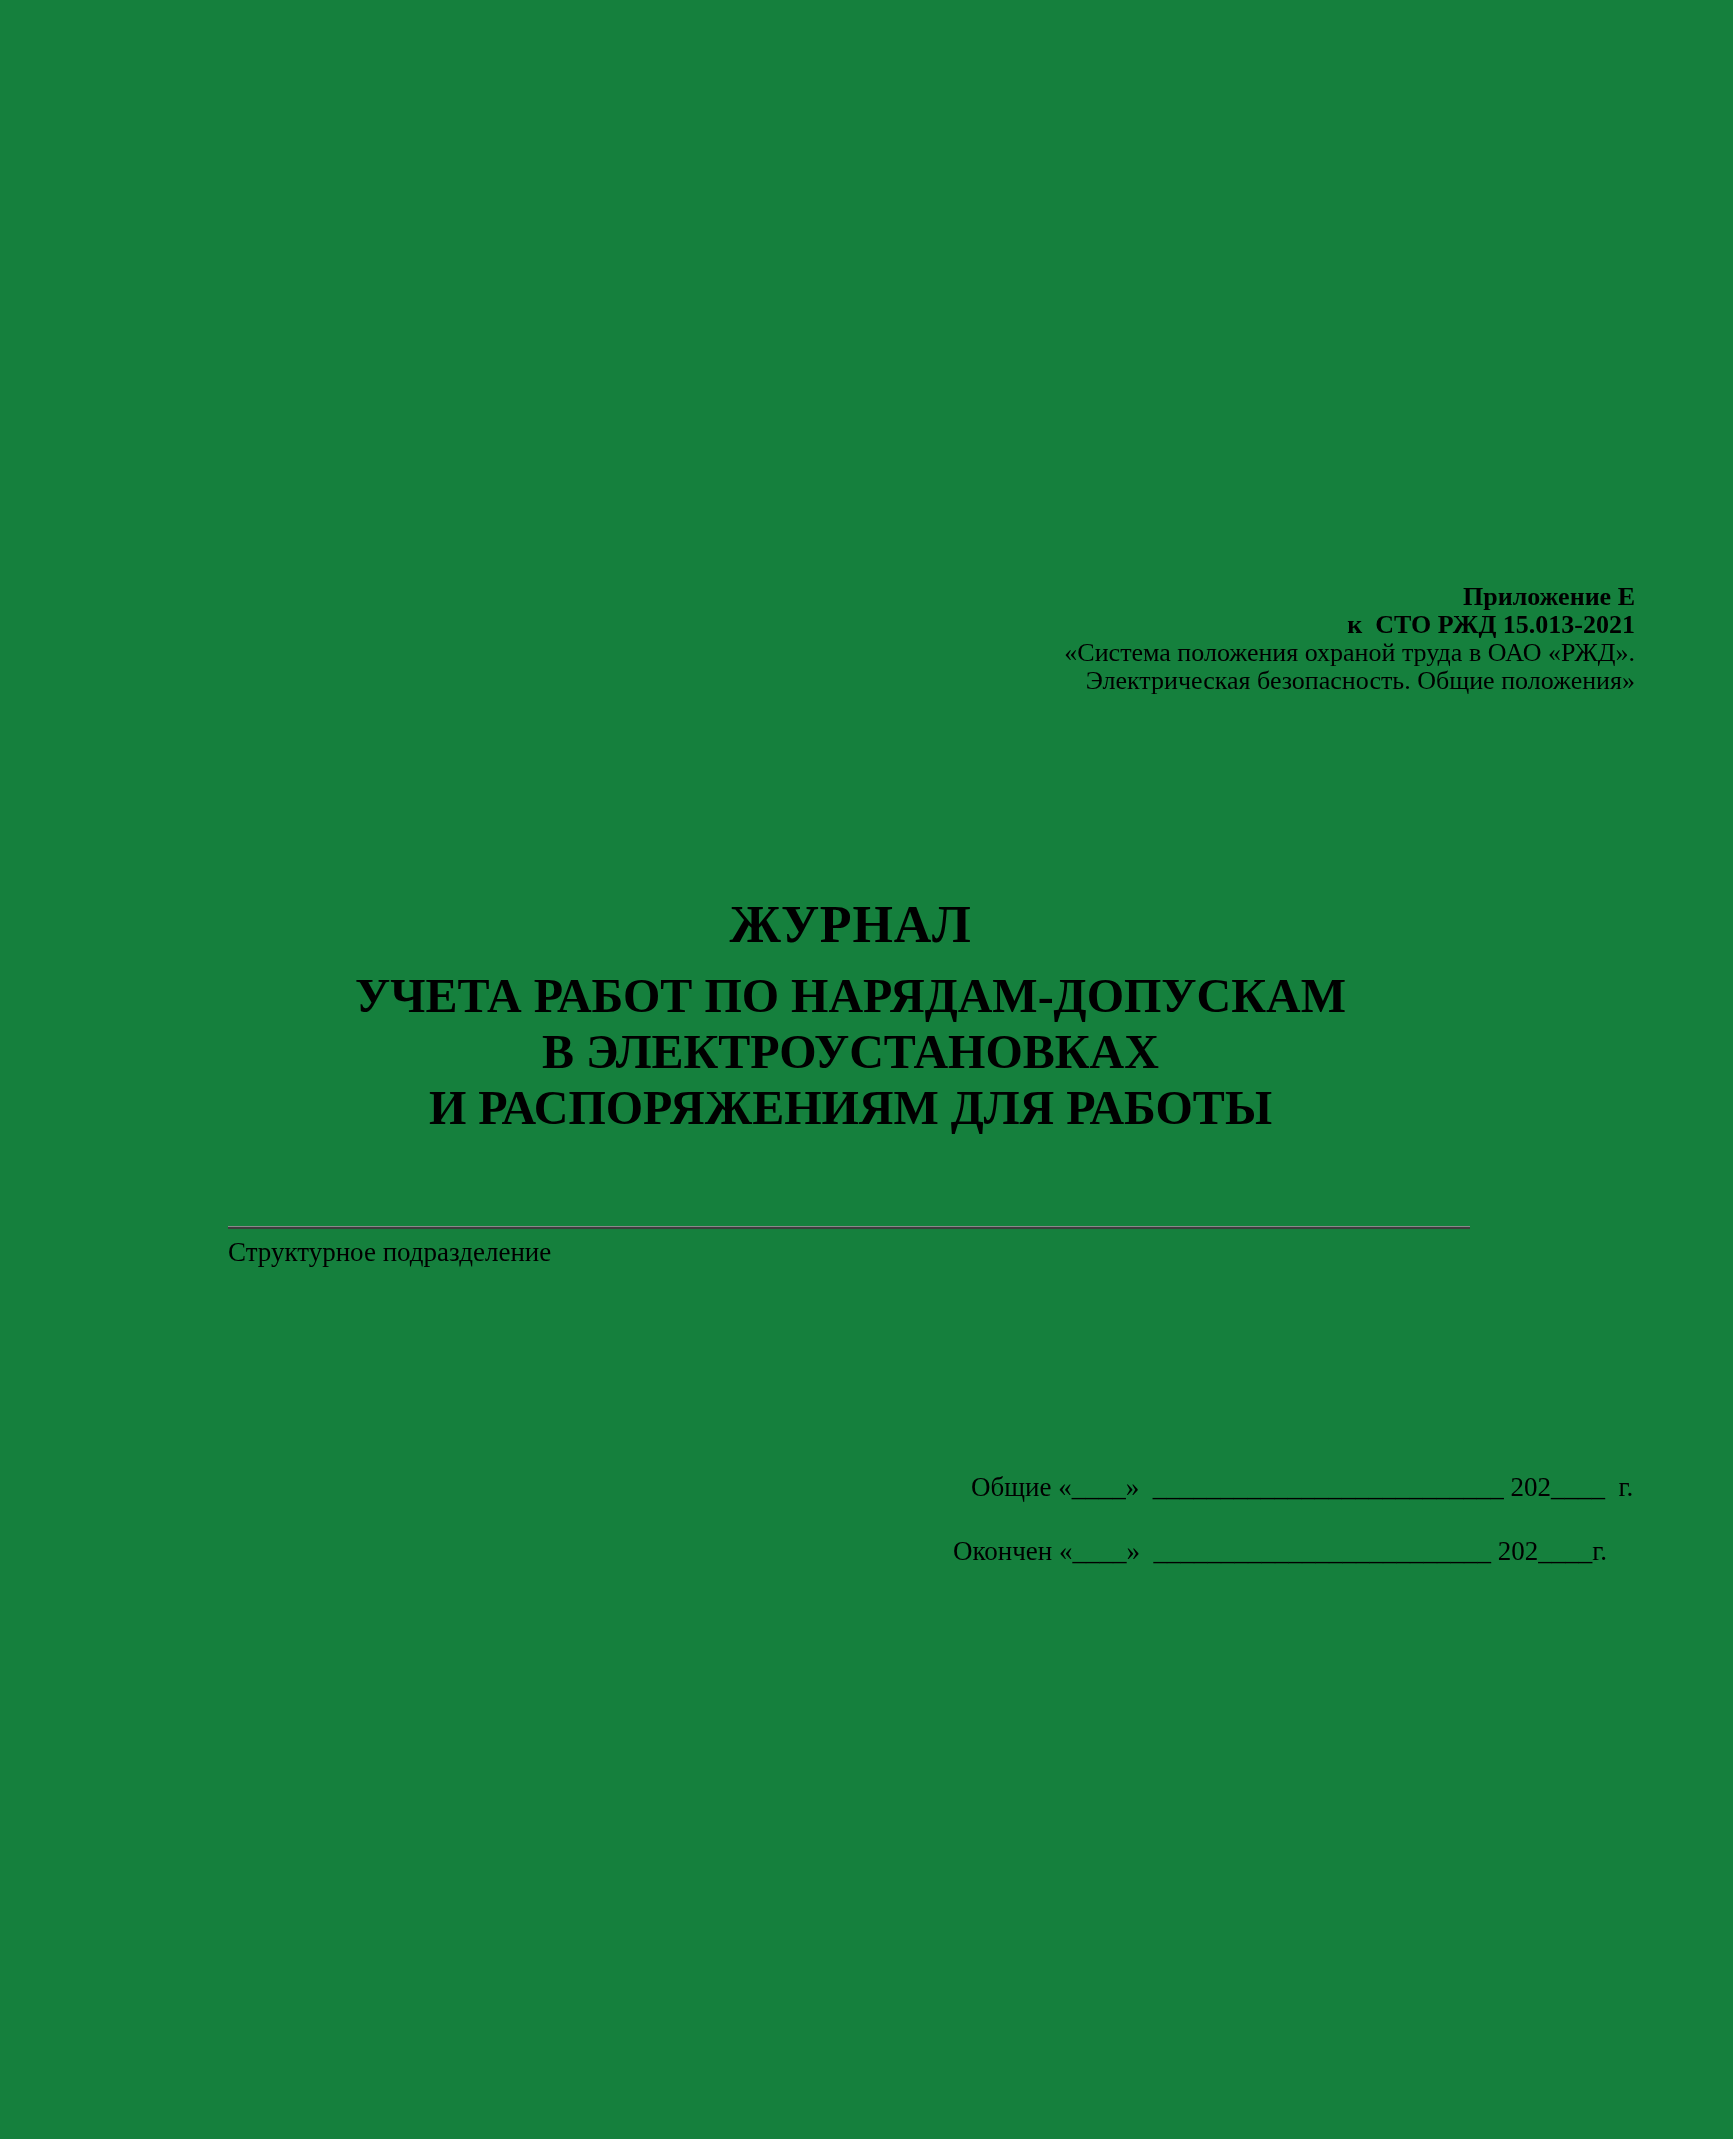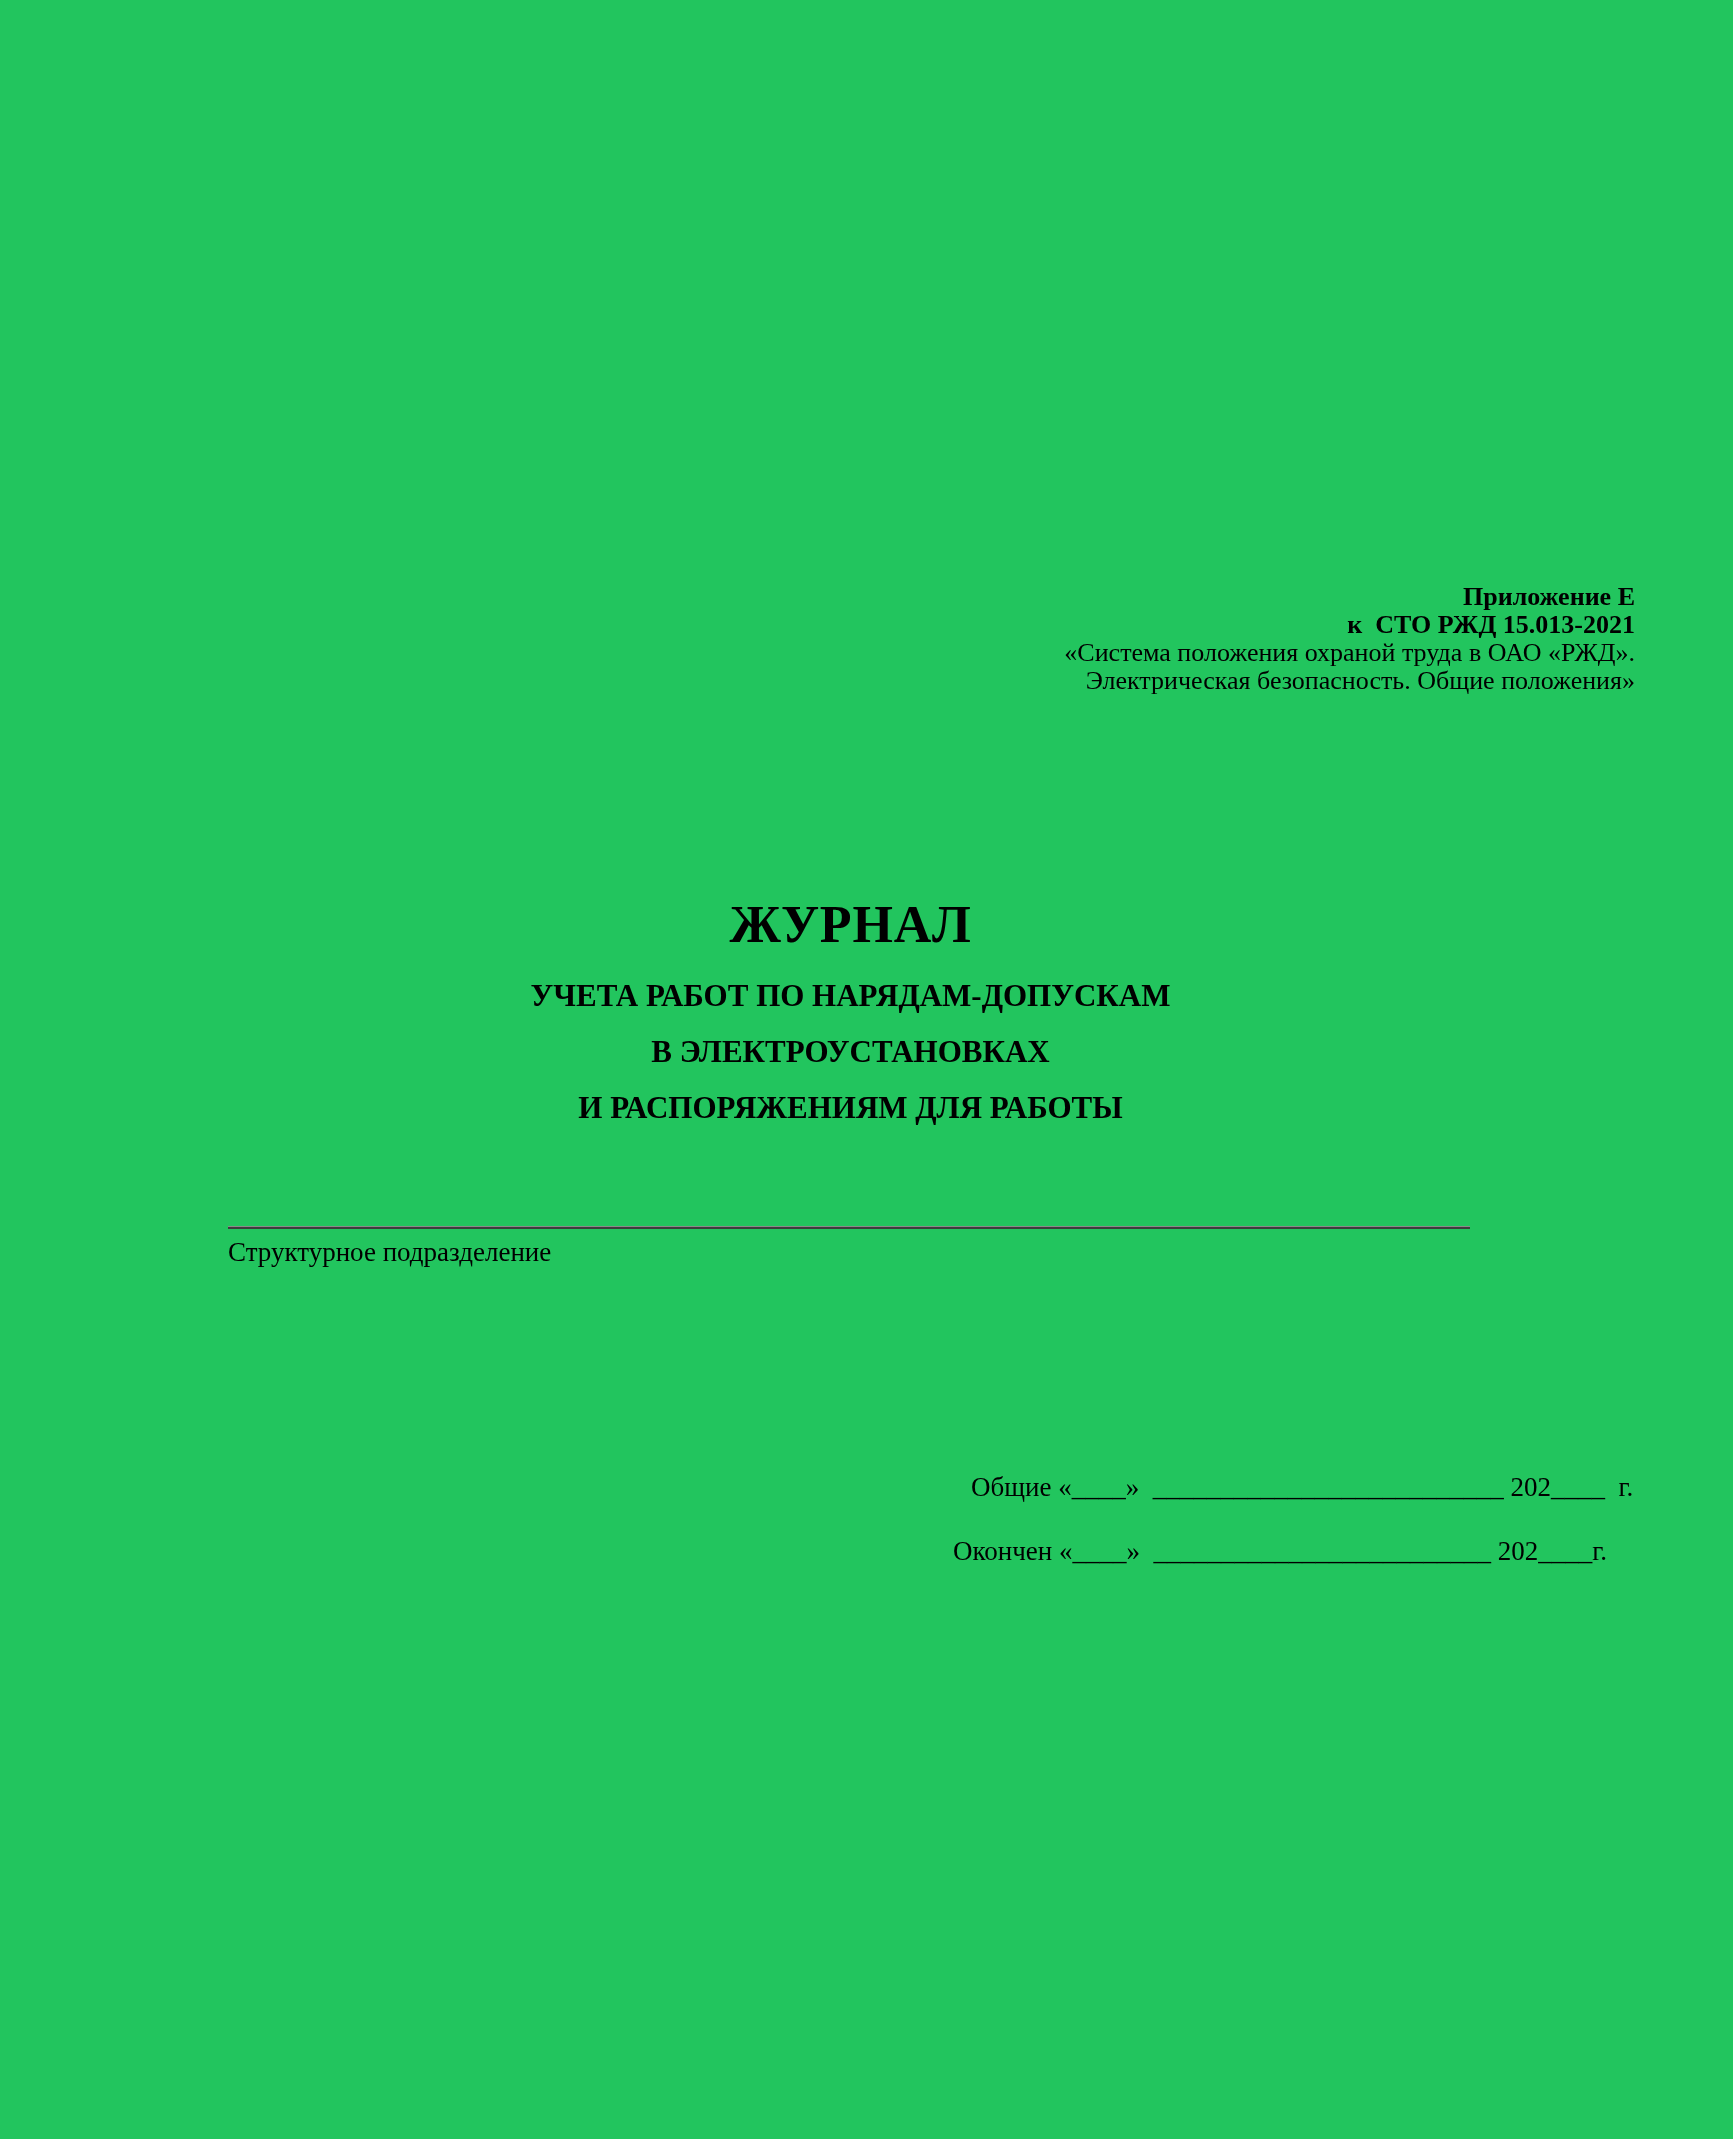--- a/index.html
+++ b/index.html
@@ -4,21 +4,21 @@
 <style>
   html, body {
     margin: 0;
     padding: 0;
     background: #ffffff;
   }
   .page {
     position: relative;
     width: 1733px;
     height: 2140px;
-    background: #22c55e;
+    background: #15803d;
     color: #000000;
     font-family: "Liberation Serif", "DejaVu Serif", serif;
     overflow: hidden;
   }
 
   
   .appendix {
     position: absolute;
     top: 583px;
     right: 98px;
@@ -37,21 +37,21 @@
     width: 1213px;
     text-align: center;
     font-weight: bold;
   }
   .title-main {
     font-size: 52px;
     line-height: 86px;
     letter-spacing: 0.8px;
   }
   .title-sub {
-    font-size: 31px;
+    font-size: 48px;
     line-height: 56px;
   }
 
   
   .unit-rule {
     position: absolute;
     left: 228px;
     top: 1226px;
     width: 1242px;
     height: 2.4px;

